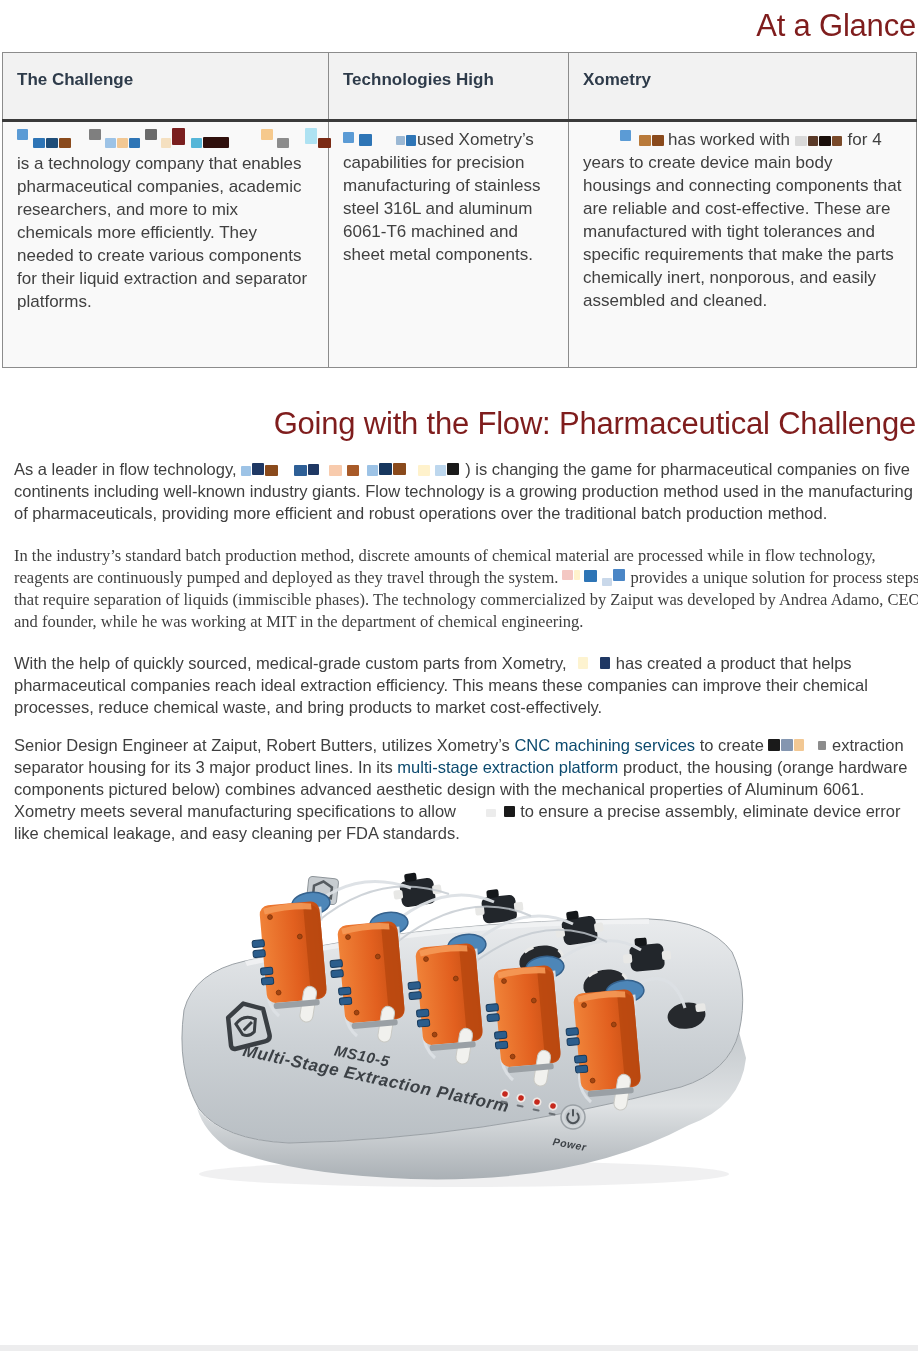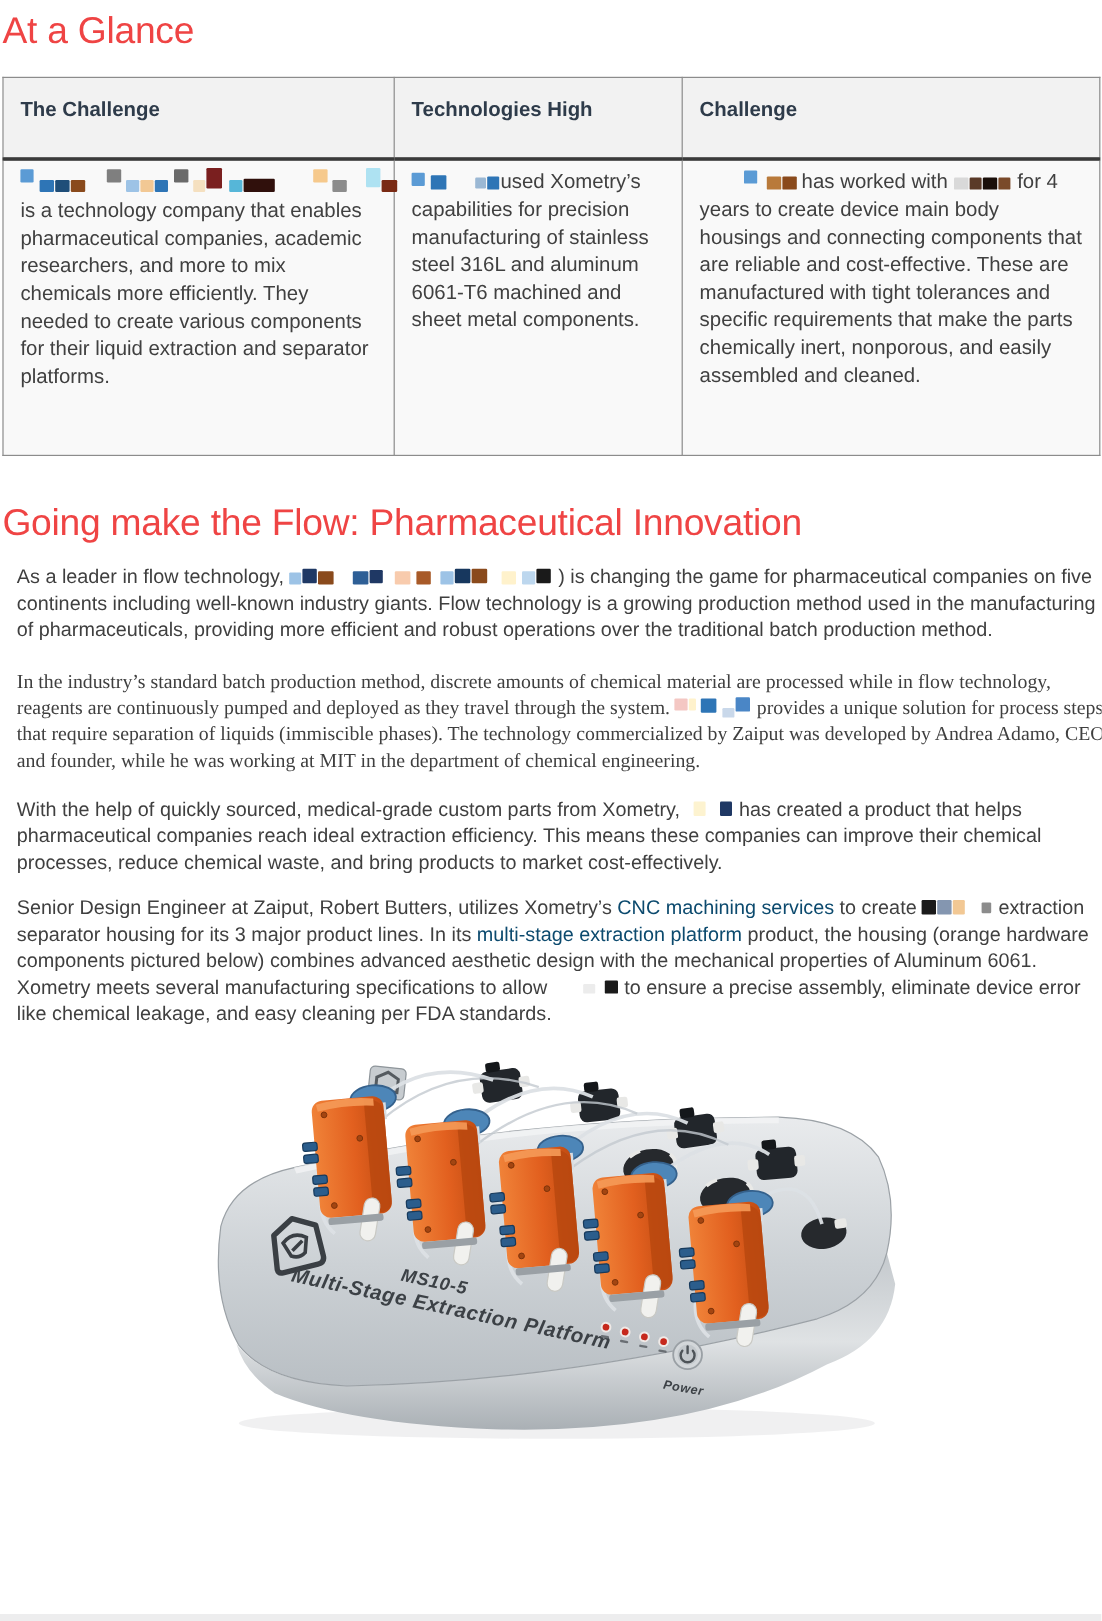--- a/index.html
+++ b/index.html
@@ -3,28 +3,28 @@
 <meta charset="utf-8">
 <style>
   html,body{margin:0;padding:0;}
   body{
     width:918px;height:1351px;position:relative;overflow:hidden;
     background:#ffffff;color:#3f3f3f;
     font-family:"Liberation Sans","DejaVu Sans",sans-serif;
   }
   .page{padding:0 2px;}
   h1.section{
-    font-size:31px;font-weight:300;color:#ef4444;margin:0;
-    letter-spacing:-0.2px;line-height:1.25;
+    font-size:31px;font-weight:300;color:#7f1d1d;margin:0;
+    letter-spacing:-0.2px;line-height:1.25;text-align:right;
   }
   #h-glance{padding-top:7px;}
   #h-flow{margin-top:37px;}
   #h-creating{margin-top:39px;}
   table.glance{
-    width:914px;border-collapse:collapse;margin-top:18px;
+    width:914px;border-collapse:collapse;margin-top:6px;
     table-layout:fixed;
   }
   table.glance th, table.glance td{border:1px solid #8c8c8c;box-sizing:border-box;}
   table.glance thead th{
     background:#f2f2f2;color:#2e3b4a;font-size:17px;font-weight:700;
     text-align:left;vertical-align:top;padding:17px 14px;height:68px;
     border-bottom:3px solid #3a3a3a;
   }
   table.glance tbody td{
     background:#f9f9f9;font-size:17px;line-height:23px;color:#404040;
@@ -65,33 +65,33 @@
   <table class="glance">
     <colgroup>
       <col style="width:326px">
         <col style="width:240px">
         <col style="width:348px">
     </colgroup>
     <thead>
       <tr>
         <th>The Challenge</th>
         <th>Technologies High</th>
-        <th>Challenge</th>
+        <th>Xometry</th>
       </tr>
     </thead>
     <tbody>
       <tr>
         <td><span class="redact"><i style="width: 11px; height: 11px; background: rgb(91, 155, 213); vertical-align: 6px;"></i><i style="width: 3px; height: 1px; vertical-align: 0px;"></i><i style="width: 12px; height: 10px; background: rgb(46, 117, 182); vertical-align: -2px;"></i><i style="width: 12px; height: 10px; background: rgb(31, 78, 121); vertical-align: -2px;"></i><i style="width: 12px; height: 10px; background: rgb(138, 74, 28); vertical-align: -2px;"></i><i style="width: 16px; height: 1px; vertical-align: 0px;"></i><i style="width: 12px; height: 11px; background: rgb(127, 127, 127); vertical-align: 6px;"></i><i style="width: 2px; height: 1px; vertical-align: 0px;"></i><i style="width: 11px; height: 10px; background: rgb(157, 195, 230); vertical-align: -2px;"></i><i style="width: 11px; height: 10px; background: rgb(242, 200, 148); vertical-align: -2px;"></i><i style="width: 11px; height: 10px; background: rgb(46, 117, 182); vertical-align: -2px;"></i><i style="width: 3px; height: 1px; vertical-align: 0px;"></i><i style="width: 12px; height: 11px; background: rgb(106, 106, 106); vertical-align: 6px;"></i><i style="width: 2px; height: 1px; vertical-align: 0px;"></i><i style="width: 10px; height: 10px; background: rgb(245, 224, 192); vertical-align: -2px;"></i><i style="width: 13px; height: 17px; background: rgb(122, 31, 31); vertical-align: 1px;"></i><i style="width: 4px; height: 1px; vertical-align: 0px;"></i><i style="width: 11px; height: 10px; background: rgb(86, 182, 216); vertical-align: -2px;"></i><i style="width: 26px; height: 11px; background: rgb(48, 16, 12); vertical-align: -2px;"></i><i style="width: 30px; height: 1px; vertical-align: 0px;"></i><i style="width: 12px; height: 11px; background: rgb(246, 201, 140); vertical-align: 6px;"></i><i style="width: 2px; height: 1px; vertical-align: 0px;"></i><i style="width: 12px; height: 10px; background: rgb(140, 140, 140); vertical-align: -2px;"></i><i style="width: 14px; height: 1px; vertical-align: 0px;"></i><i style="width: 12px; height: 16px; background: rgb(174, 226, 242); vertical-align: 2px;"></i><i style="width: 13px; height: 10px; background: rgb(122, 42, 20); vertical-align: -2px;"></i><i style="width: 6px; height: 1px; vertical-align: 0px;"></i></span> is a technology company that enables pharmaceutical companies, academic researchers, and more to mix chemicals more efficiently. They needed to create various components for their liquid extraction and separator platforms.</td>
         <td><span class="redact"><i style="width: 11px; height: 11px; background: rgb(91, 155, 213); vertical-align: 2px;"></i><i style="width: 3px; height: 1px; vertical-align: 0px;"></i><i style="width: 13px; height: 12px; background: rgb(46, 117, 182); vertical-align: -1px;"></i><i style="width: 22px; height: 1px; vertical-align: 0px;"></i><i style="width: 9px; height: 9px; background: rgb(155, 184, 212); vertical-align: 0px;"></i><i style="width: 10px; height: 11px; background: rgb(46, 117, 182); vertical-align: -1px;"></i></span>used Xometry’s capabilities for precision manufacturing of stainless steel 316L and aluminum 6061-T6 machined and sheet metal components.</td>
         <td><span class="redact"><i style="width: 36px; height: 1px; vertical-align: 0px;"></i><i style="width: 11px; height: 11px; background: rgb(91, 155, 213); vertical-align: 4px;"></i><i style="width: 6px; height: 1px; vertical-align: 0px;"></i><i style="width: 12px; height: 11px; background: rgb(185, 122, 58); vertical-align: -1px;"></i><i style="width: 12px; height: 11px; background: rgb(138, 74, 28); vertical-align: -1px;"></i><i style="width: 2px; height: 1px; vertical-align: 0px;"></i></span>has worked with<span class="redact"><i style="width: 4px; height: 1px; vertical-align: 0px;"></i><i style="width: 12px; height: 10px; background: rgb(217, 217, 217); vertical-align: -1px;"></i><i style="width: 10px; height: 10px; background: rgb(90, 58, 40); vertical-align: -1px;"></i><i style="width: 12px; height: 10px; background: rgb(26, 15, 10); vertical-align: -1px;"></i><i style="width: 10px; height: 10px; background: rgb(122, 74, 42); vertical-align: -1px;"></i></span> for 4 years to create device main body housings and connecting components that are reliable and cost-effective. These are manufactured with tight tolerances and specific requirements that make the parts chemically inert, nonporous, and easily assembled and cleaned.</td>
       </tr>
     </tbody>
   </table>
 
-  <h1 class="section" id="h-flow">Going make the Flow: Pharmaceutical Innovation</h1>
+  <h1 class="section" id="h-flow">Going with the Flow: Pharmaceutical Challenge</h1>
 
   <p class="body" id="p-flow-1">As a leader in flow technology, <span class="redact"><i style="width: 10px; height: 10px; background: rgb(157, 195, 230); vertical-align: -1px;"></i><i style="width: 12px; height: 12px; background: rgb(31, 56, 100); vertical-align: 0px;"></i><i style="width: 13px; height: 11px; background: rgb(138, 74, 28); vertical-align: -1px;"></i><i style="width: 14px; height: 1px; vertical-align: 0px;"></i><i style="width: 13px; height: 11px; background: rgb(46, 95, 150); vertical-align: -1px;"></i><i style="width: 11px; height: 11px; background: rgb(31, 56, 100); vertical-align: 0px;"></i><i style="width: 8px; height: 1px; vertical-align: 0px;"></i><i style="width: 13px; height: 11px; background: rgb(248, 203, 173); vertical-align: -1px;"></i><i style="width: 3px; height: 1px; vertical-align: 0px;"></i><i style="width: 12px; height: 11px; background: rgb(168, 90, 40); vertical-align: -1px;"></i><i style="width: 6px; height: 1px; vertical-align: 0px;"></i><i style="width: 11px; height: 11px; background: rgb(157, 195, 230); vertical-align: -1px;"></i><i style="width: 13px; height: 12px; background: rgb(23, 55, 94); vertical-align: 0px;"></i><i style="width: 13px; height: 12px; background: rgb(138, 74, 28); vertical-align: 0px;"></i><i style="width: 10px; height: 1px; vertical-align: 0px;"></i><i style="width: 12px; height: 11px; background: rgb(255, 242, 204); vertical-align: -1px;"></i><i style="width: 3px; height: 1px; vertical-align: 0px;"></i><i style="width: 11px; height: 11px; background: rgb(189, 215, 238); vertical-align: -1px;"></i><i style="width: 12px; height: 12px; background: rgb(26, 26, 26); vertical-align: 0px;"></i><i style="width: 4px; height: 1px; vertical-align: 0px;"></i></span>) is changing the game for pharmaceutical companies on five continents including well-known industry giants. Flow technology is a growing production method used in the manufacturing of pharmaceuticals, providing more efficient and robust operations over the traditional batch production method.</p>
   <p class="body" id="p-flow-2">In the industry’s standard batch production method, discrete amounts of chemical material are processed while in flow technology, reagents are continuously pumped and deployed as they travel through the system. <span class="redact"><i style="width: 11px; height: 10px; background: rgb(244, 199, 195); vertical-align: 3px;"></i><i style="width: 6px; height: 10px; background: rgb(255, 242, 204); vertical-align: 3px;"></i><i style="width: 2px; height: 1px; vertical-align: 0px;"></i><i style="width: 13px; height: 12px; background: rgb(46, 117, 182); vertical-align: 1px;"></i><i style="width: 3px; height: 1px; vertical-align: 0px;"></i><i style="width: 10px; height: 8px; background: rgb(201, 216, 234); vertical-align: -3px;"></i><i style="width: 12px; height: 12px; background: rgb(74, 134, 198); vertical-align: 2px;"></i></span> provides a unique solution for process steps that require separation of liquids (immiscible phases). The technology commercialized by Zaiput was developed by Andrea Adamo, CEO and founder, while he was working at MIT in the department of chemical engineering.</p>
   <p class="body" id="p-flow-3">With the help of quickly sourced, medical-grade custom parts from Xometry, <span class="redact"><i style="width: 6px; height: 1px; vertical-align: 0px;"></i><i style="width: 10px; height: 12px; background: rgb(253, 243, 208); vertical-align: 0px;"></i><i style="width: 10px; height: 1px; vertical-align: 0px;"></i><i style="width: 10px; height: 12px; background: rgb(31, 56, 100); vertical-align: 0px;"></i></span> has created a product that helps pharmaceutical companies reach ideal extraction efficiency. This means these companies can improve their chemical processes, reduce chemical waste, and bring products to market cost-effectively.</p>
 
 
   <p class="body" id="p-creating-1">Senior Design Engineer at Zaiput, Robert Butters, utilizes Xometry’s <a class="link" href="#">CNC machining services</a> to create <span class="redact"><i style="width: 12px; height: 12px; background: rgb(26, 26, 26); vertical-align: 0px;"></i><i style="width: 12px; height: 12px; background: rgb(132, 150, 176); vertical-align: 0px;"></i><i style="width: 10px; height: 12px; background: rgb(242, 200, 148); vertical-align: 0px;"></i><i style="width: 12px; height: 1px; vertical-align: 0px;"></i><i style="width: 8px; height: 9px; background: rgb(140, 140, 140); vertical-align: 1px;"></i></span> extraction separator housing for its 3 major product lines. In its <a class="link" href="#">multi-stage extraction platform</a> product, the housing (orange hardware components pictured below) combines advanced aesthetic design with the mechanical properties of Aluminum 6061. Xometry meets several manufacturing specifications to allow <span class="redact"><i style="width: 24px; height: 1px; vertical-align: 0px;"></i><i style="width: 10px; height: 8px; background: rgb(236, 236, 236); vertical-align: 0px;"></i><i style="width: 6px; height: 1px; vertical-align: 0px;"></i><i style="width: 11px; height: 11px; background: rgb(26, 26, 26); vertical-align: 0px;"></i></span> to ensure a precise assembly, eliminate device error like chemical leakage, and easy cleaning per FDA standards.</p>
 
   <figure class="product">
     <svg width="620" height="332" viewBox="0 0 620 332">

